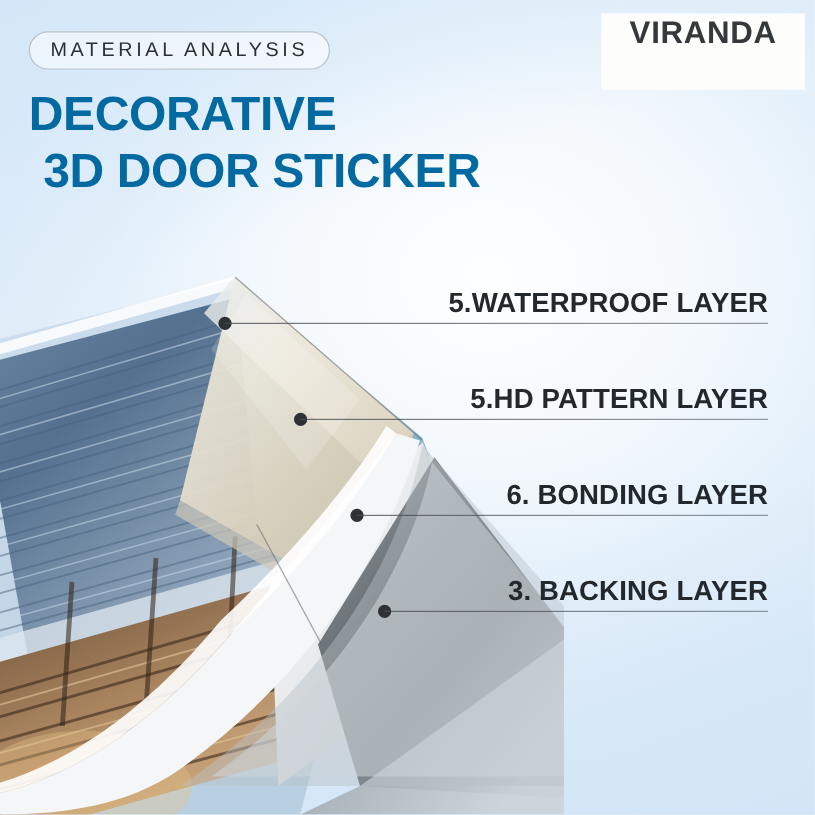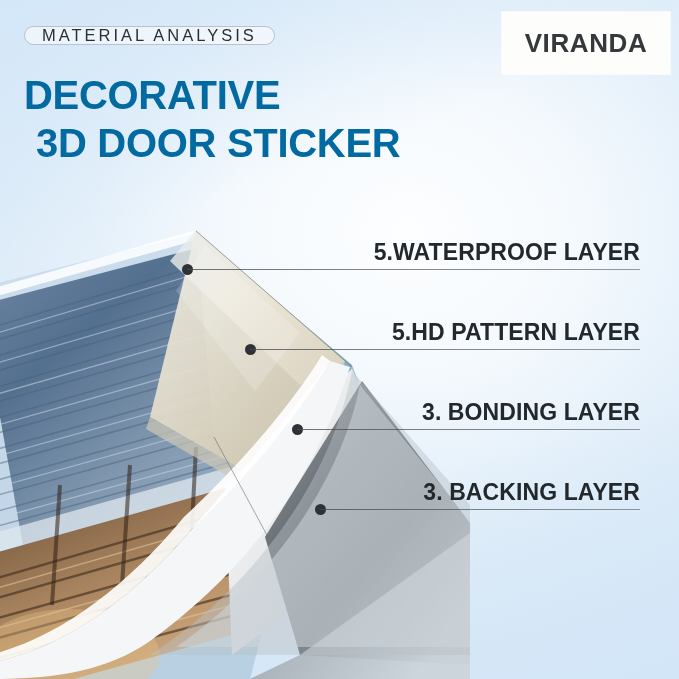--- a/index.html
+++ b/index.html
@@ -25,21 +25,21 @@
   #bg-tint {
     position: absolute;
     inset: 0;
     background: linear-gradient(160deg, #d4e7f8 0%, rgba(231,242,252,0) 30%, rgba(231,242,252,0) 68%, #d3e6f7 100%);
   }
   
   #kicker {
     position: absolute;
     left: 24px;
     top: 26px;
-    height: 19px;
+    height: 32px;
     padding: 0 17px;
     display: flex;
     align-items: center;
     border: 1.3px solid #b9c2c9;
     border-radius: 17px;
     background: rgba(255,255,255,0.55);
     box-sizing: border-box;
   }
   #kicker span {
     font-size: 16.5px;
@@ -63,21 +63,20 @@
 
   
   #brand-box {
     position: absolute;
     left: 502px;
     top: 12px;
     width: 168px;
     height: 62px;
     background: #fdfdfc;
     display: flex;
-    align-items: center;
     justify-content: center;
     box-shadow: 0 0 0 1px rgba(255,255,255,0.7);
   }
   #brand-box span {
     font-size: 26px;
     font-weight: 700;
     letter-spacing: 0.6px;
     color: #35393c;
   }
 
@@ -308,21 +307,21 @@
 
   <div class="callout" style="left:250px; right:0; top:350px;">
     <div class="dot"></div>
     <div class="rule"></div>
     <div class="label">5.HD PATTERN LAYER</div>
   </div>
 
   <div class="callout" style="left:297px; right:0; top:430px;">
     <div class="dot"></div>
     <div class="rule"></div>
-    <div class="label">3. BONDING LAYER</div>
+    <div class="label">6. BONDING LAYER</div>
   </div>
 
   <div class="callout" style="left:320px; right:0; top:510px;">
     <div class="dot"></div>
     <div class="rule"></div>
     <div class="label">3. BACKING LAYER</div>
   </div>
 
   <div id="kicker">
     <span>MATERIAL ANALYSIS</span>

